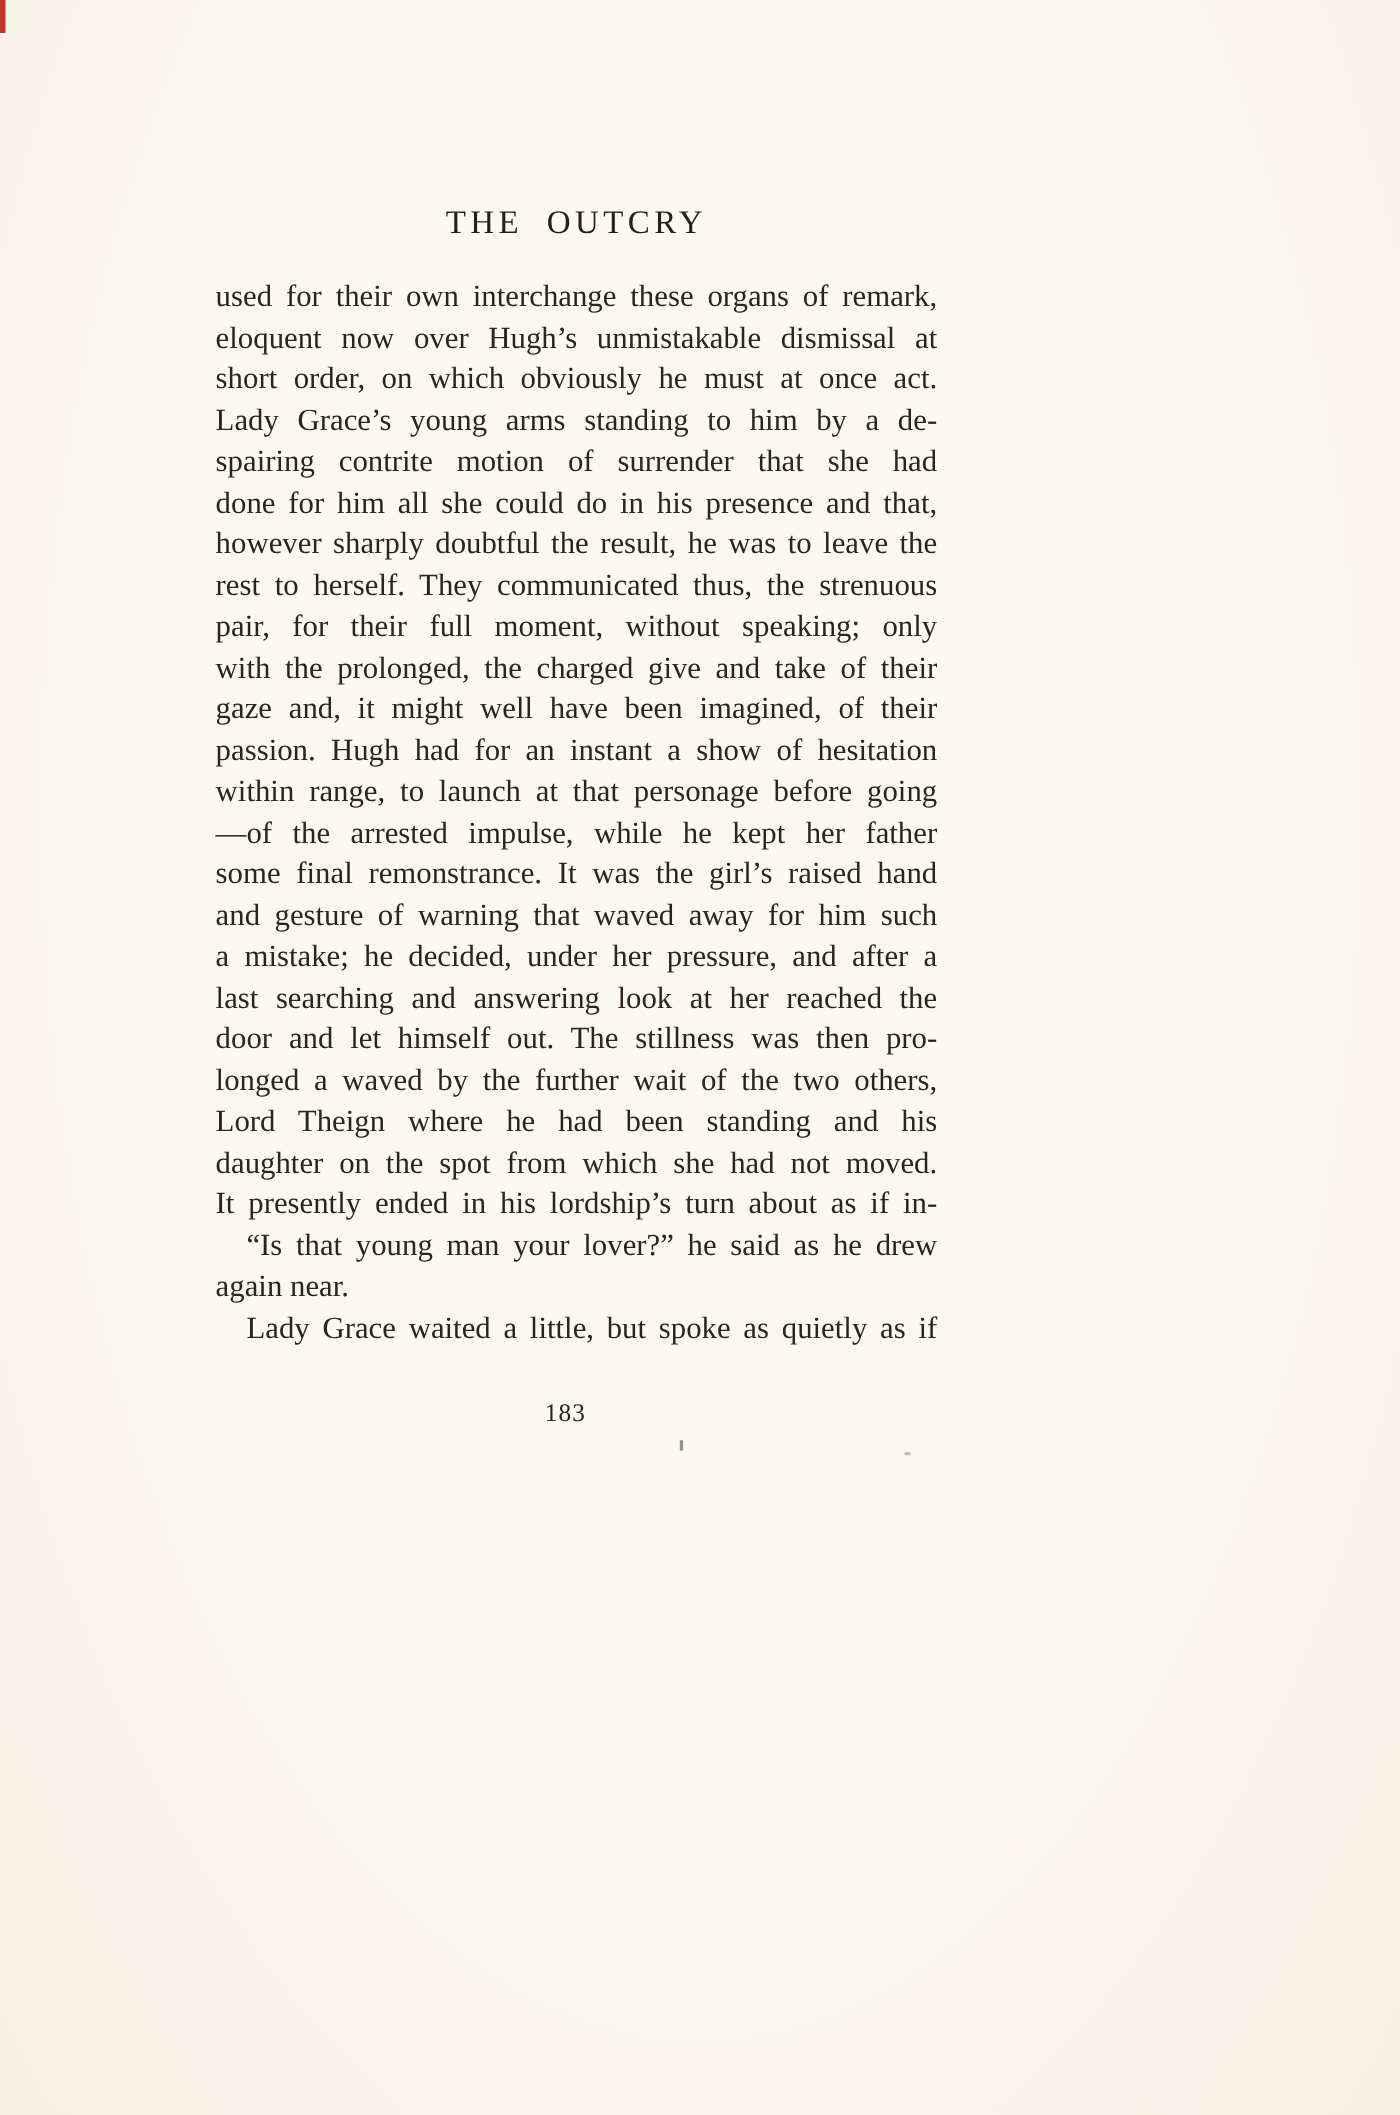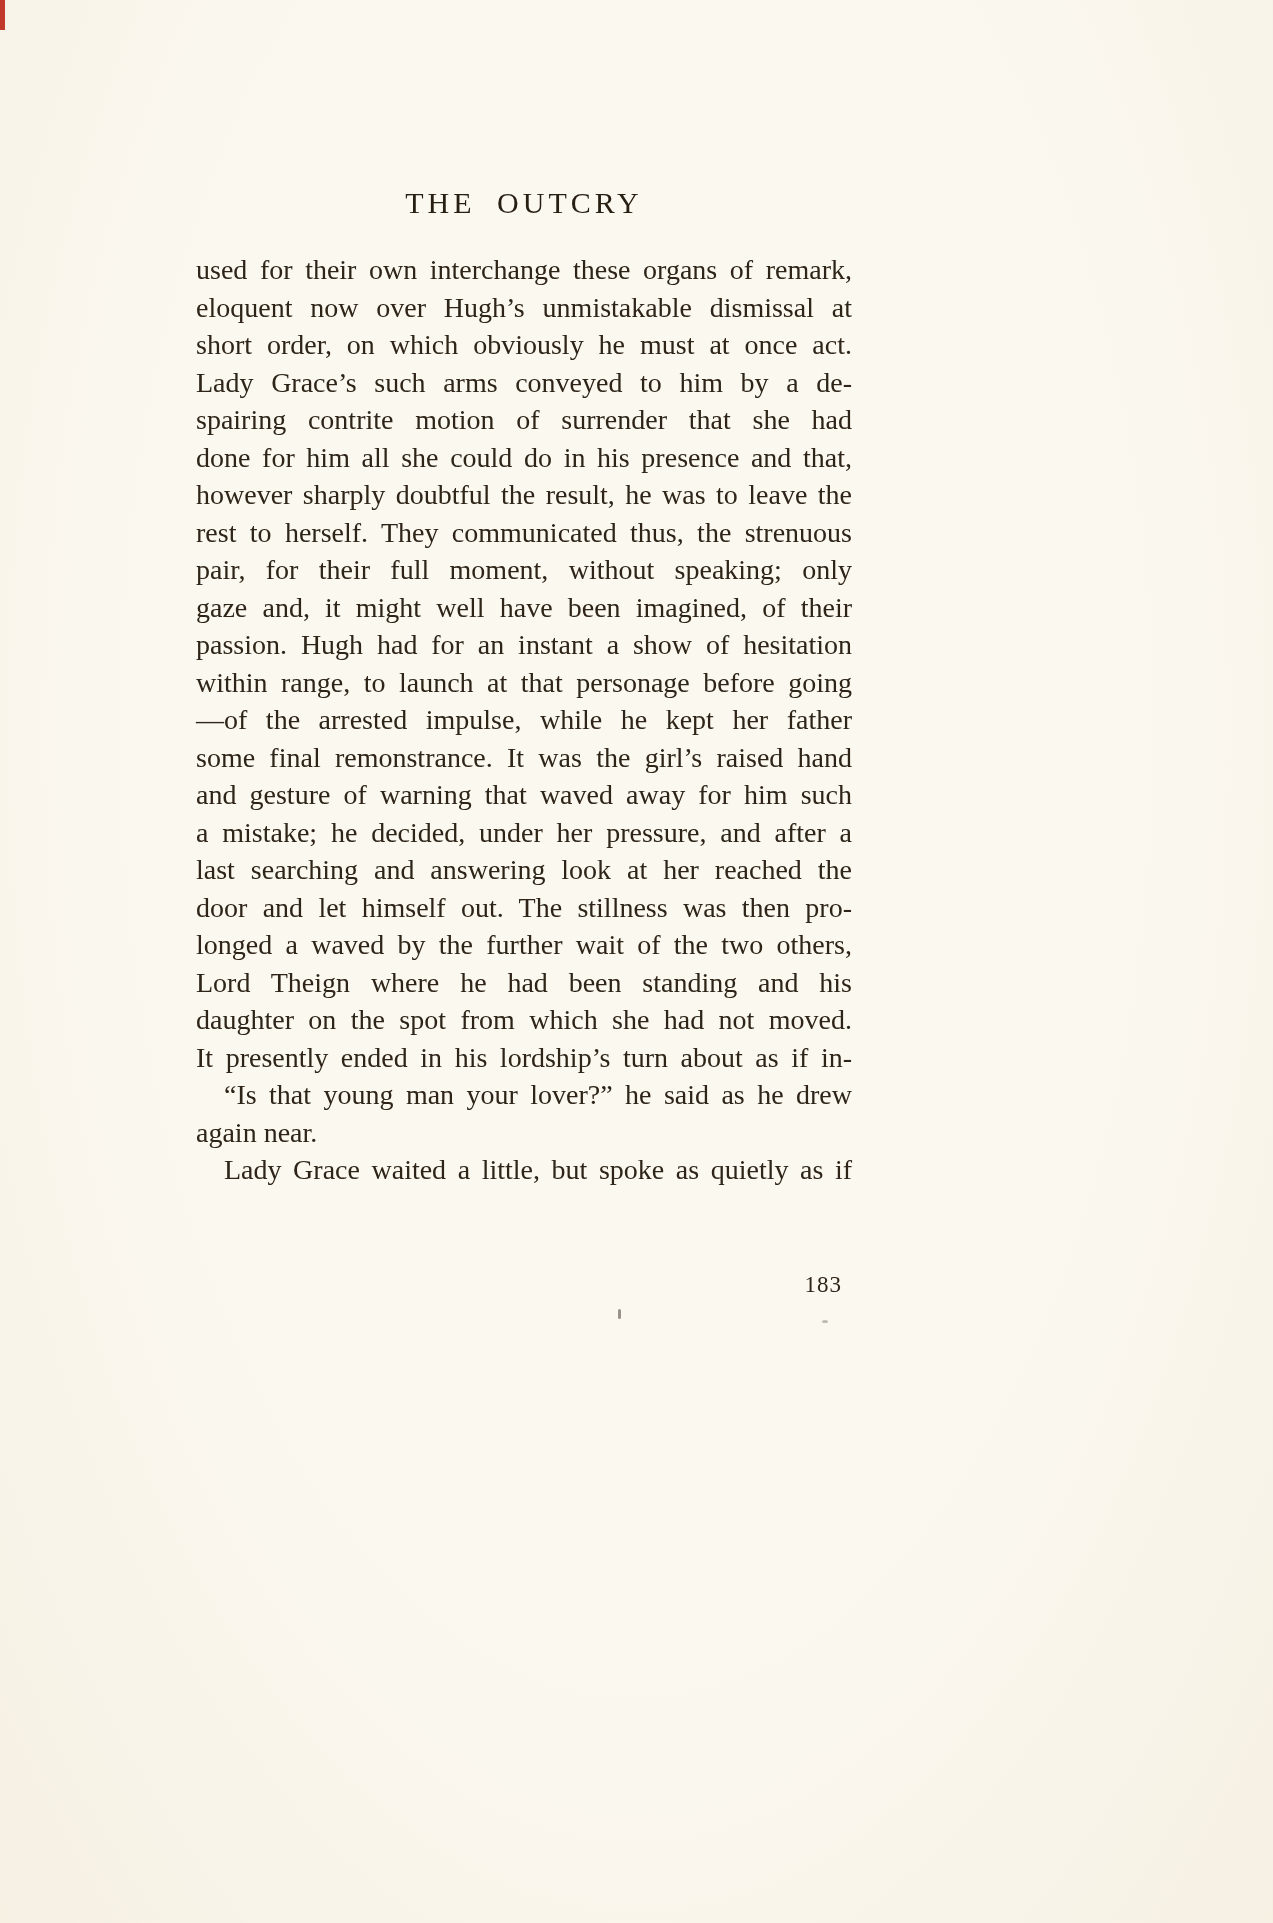--- a/index.html
+++ b/index.html
@@ -45,21 +45,21 @@
   .line.end {
     text-align-last: left;
     -moz-text-align-last: left;
   }
   .line.indent { text-indent: 28px; }
   .page-number {
     position: absolute;
     top: 1272px;
     left: 186px;
     width: 656px;
-    text-align: right;
+    text-align: center;
     font-size: 23px;
     letter-spacing: 1px;
     color: var(--ink, #2e2518);
   }
   .red-mark {
     position: absolute;
     left: 0; top: 0;
     width: 5px; height: 30px;
     background: var(--artifact-red, #c0392b);
   }
@@ -84,26 +84,27 @@
 
 <div class="page">
   <div class="red-mark"></div>
 
   <h1 class="title">THE OUTCRY</h1>
 
   <div class="text-block" id="text-block">
       <div class="line">used for their own interchange these organs of remark,</div>
       <div class="line">eloquent now over Hugh’s unmistakable dismissal at</div>
       <div class="line">short order, on which obviously he must at once act.</div>
-      <div class="line">Lady Grace’s such arms conveyed to him by a de-</div>
+      <div class="line">Lady Grace’s young arms standing to him by a de-</div>
       <div class="line">spairing contrite motion of surrender that she had</div>
       <div class="line">done for him all she could do in his presence and that,</div>
       <div class="line">however sharply doubtful the result, he was to leave the</div>
       <div class="line">rest to herself. They communicated thus, the strenuous</div>
       <div class="line">pair, for their full moment, without speaking; only</div>
+      <div class="line">with the prolonged, the charged give and take of their</div>
       <div class="line">gaze and, it might well have been imagined, of their</div>
       <div class="line">passion. Hugh had for an instant a show of hesitation</div>
       <div class="line">within range, to launch at that personage before going</div>
       <div class="line">—of the arrested impulse, while he kept her father</div>
       <div class="line">some final remonstrance. It was the girl’s raised hand</div>
       <div class="line">and gesture of warning that waved away for him such</div>
       <div class="line">a mistake; he decided, under her pressure, and after a</div>
       <div class="line">last searching and answering look at her reached the</div>
       <div class="line">door and let himself out. The stillness was then pro-</div>
       <div class="line">longed a waved by the further wait of the two others,</div>

